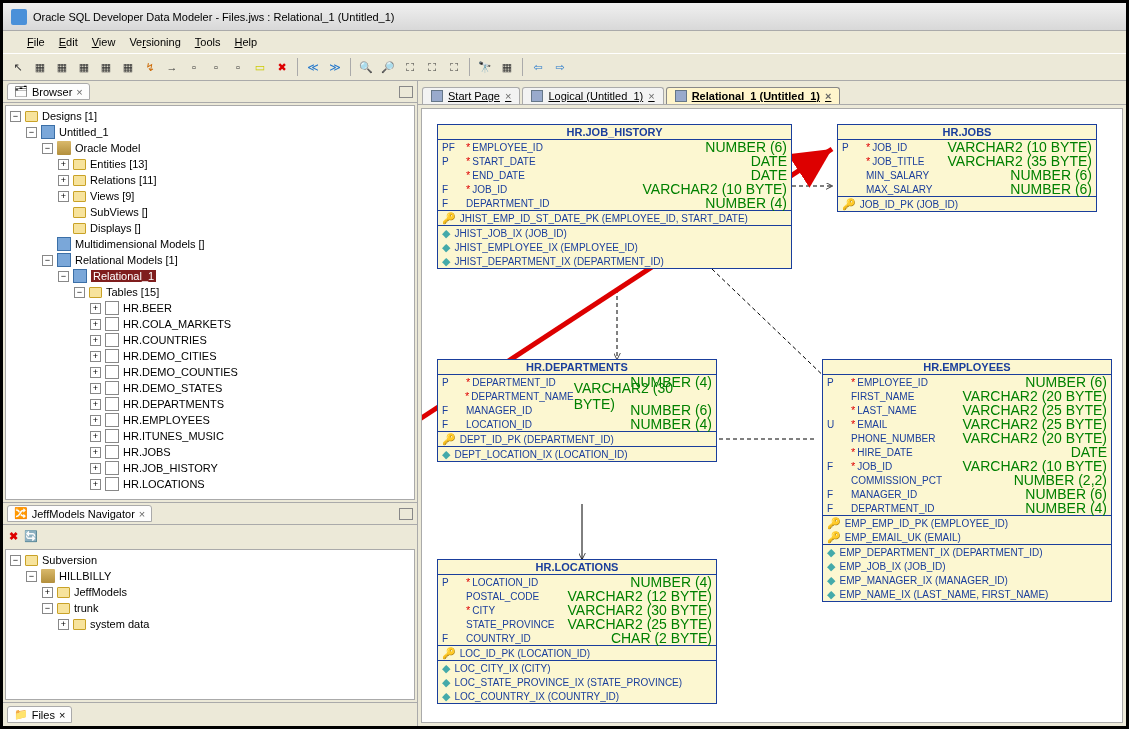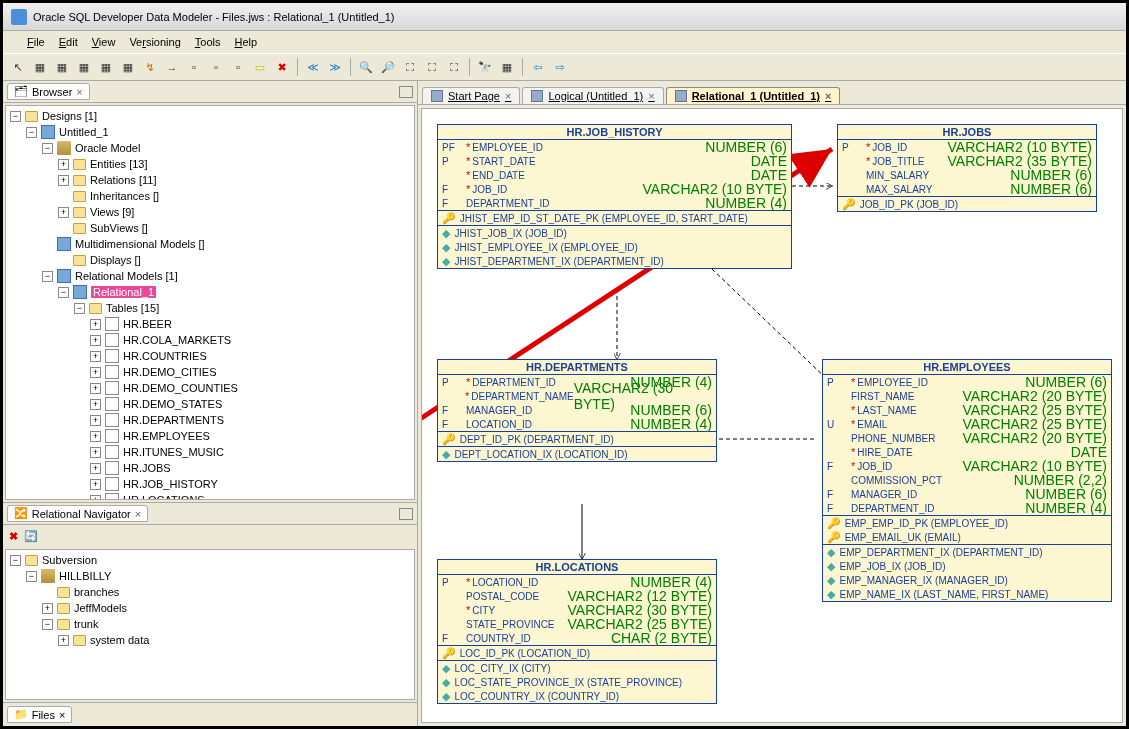--- a/index.html
+++ b/index.html
@@ -17,21 +17,21 @@
 .leftpane { width: 415px; display: flex; flex-direction: column; border-right: 1px solid #aaa; min-height: 0;}
 .pane-head { height: 22px; background: #ece9d8; border-bottom: 1px solid #aaa; display: flex; align-items: center; padding: 0 4px; gap: 4px; }
 .pane-head .tab { background: #fdfdfd; border: 1px solid #aaa; border-radius: 3px 3px 0 0; padding: 1px 6px; display: flex; align-items: center; gap: 4px; }
 .pane-head .close { color: #666; cursor: pointer; }
 .pane-head .sq { margin-left: auto; width: 14px; height: 12px; border: 1px solid #888; }
 .tree { flex: 1; background: #fff; border: 1px solid #aaa; margin: 2px; overflow: auto; padding: 2px 0; }
 .node { display: flex; align-items: center; height: 16px; padding-left: 4px; white-space: nowrap; cursor: default;}
 .tw { width: 11px; height: 11px; border: 1px solid #888; display: inline-flex; align-items: center; justify-content: center; font-size: 9px; line-height: 9px; margin-right: 4px; background: #fff;}
 .tw-none { width: 11px; display: inline-block; margin-right: 4px;}
 .nico { width: 14px; height: 14px; margin-right: 4px; display: inline-flex; align-items: center; justify-content: center; font-size: 10px;}
-.nlabel.sel { background: #ec4899; color: #fff; padding: 0 2px; }
+.nlabel.sel { background: #7f1d1d; color: #fff; padding: 0 2px; }
 .folder-ico { background: #f7e39c; border: 1px solid #c9a227; border-radius: 1px; width: 13px; height: 11px;}
 .table-ico { background: #fff; border: 1px solid #888;}
 .table-ico::before { content:""; display:block; height:3px; background:#888; margin-top:3px;}
 .cube-ico { background: linear-gradient(#d9b96b,#b38f3c); border-radius:1px;}
 .design-ico { background:#7aa7d9; border:1px solid #3b6fa7;}
 .versioning { height: 200px; display: flex; flex-direction: column; border-top: 1px solid #aaa; }
 .vn-toolbar { height: 22px; display: flex; align-items: center; padding: 0 6px; gap: 6px; }
 .vn-toolbar .x { color: #d00; font-weight: bold; cursor: pointer;}
 .vn-toolbar .re { color: #0078d7; cursor: pointer;}
 .filespane { height: 24px; border-top: 1px solid #aaa; display: flex; align-items: center; padding: 0 4px;}
@@ -131,43 +131,38 @@
     <span class="tw">+</span>
     <span class="nico folder-ico"></span>
     <span class="nlabel ">Entities [13]</span>
   </div>
           <div class="node" style="padding-left:52px">
     <span class="tw">+</span>
     <span class="nico folder-ico"></span>
     <span class="nlabel ">Relations [11]</span>
   </div>
           <div class="node" style="padding-left:52px">
-    <span class="tw-none"></span>
-    <span class="nico folder-ico"></span>
-    <span class="nlabel ">Inheritances []</span>
-  </div>
-          <div class="node" style="padding-left:52px">
     <span class="tw">+</span>
     <span class="nico folder-ico"></span>
     <span class="nlabel ">Views [9]</span>
   </div>
           <div class="node" style="padding-left:52px">
     <span class="tw-none"></span>
     <span class="nico folder-ico"></span>
     <span class="nlabel ">SubViews []</span>
+  </div>
+          <div class="node" style="padding-left:52px">
+    <span class="tw-none"></span>
+    <span class="nico folder-ico"></span>
+    <span class="nlabel ">Displays []</span>
   </div>
           <div class="node" style="padding-left:36px">
     <span class="tw-none"></span>
     <span class="nico design-ico"></span>
     <span class="nlabel ">Multidimensional Models []</span>
-  </div>
-          <div class="node" style="padding-left:52px">
-    <span class="tw-none"></span>
-    <span class="nico folder-ico"></span>
-    <span class="nlabel ">Displays []</span>
   </div>
           <div class="node" style="padding-left:36px">
     <span class="tw">−</span>
     <span class="nico design-ico"></span>
     <span class="nlabel ">Relational Models [1]</span>
   </div>
           <div class="node" style="padding-left:52px">
     <span class="tw">−</span>
     <span class="nico design-ico"></span>
     <span class="nlabel sel">Relational_1</span>
@@ -236,44 +231,39 @@
     <span class="tw">+</span>
     <span class="nico table-ico"></span>
     <span class="nlabel ">HR.LOCATIONS</span>
   </div>
         </div>
 
       <div class="versioning">
         <div class="pane-head">
           <div class="tab">
             <span>🔀</span>
-            <span>Relational Navigator</span>
+            <span>JeffModels Navigator</span>
             <span class="close">×</span>
           </div>
           <span class="sq"></span>
         </div>
         <div class="vn-toolbar">
           <span class="x">✖</span>
           <span class="re">🔄</span>
         </div>
         <div class="tree" id="vtree">
             <div class="node" style="padding-left:4px">
     <span class="tw">−</span>
     <span class="nico folder-ico"></span>
     <span class="nlabel ">Subversion</span>
   </div>
             <div class="node" style="padding-left:20px">
     <span class="tw">−</span>
     <span class="nico cube-ico"></span>
     <span class="nlabel ">HILLBILLY</span>
-  </div>
-            <div class="node" style="padding-left:36px">
-    <span class="tw-none"></span>
-    <span class="nico folder-ico"></span>
-    <span class="nlabel ">branches</span>
   </div>
             <div class="node" style="padding-left:36px">
     <span class="tw">+</span>
     <span class="nico folder-ico"></span>
     <span class="nlabel ">JeffModels</span>
   </div>
             <div class="node" style="padding-left:36px">
     <span class="tw">−</span>
     <span class="nico folder-ico"></span>
     <span class="nlabel ">trunk</span>

